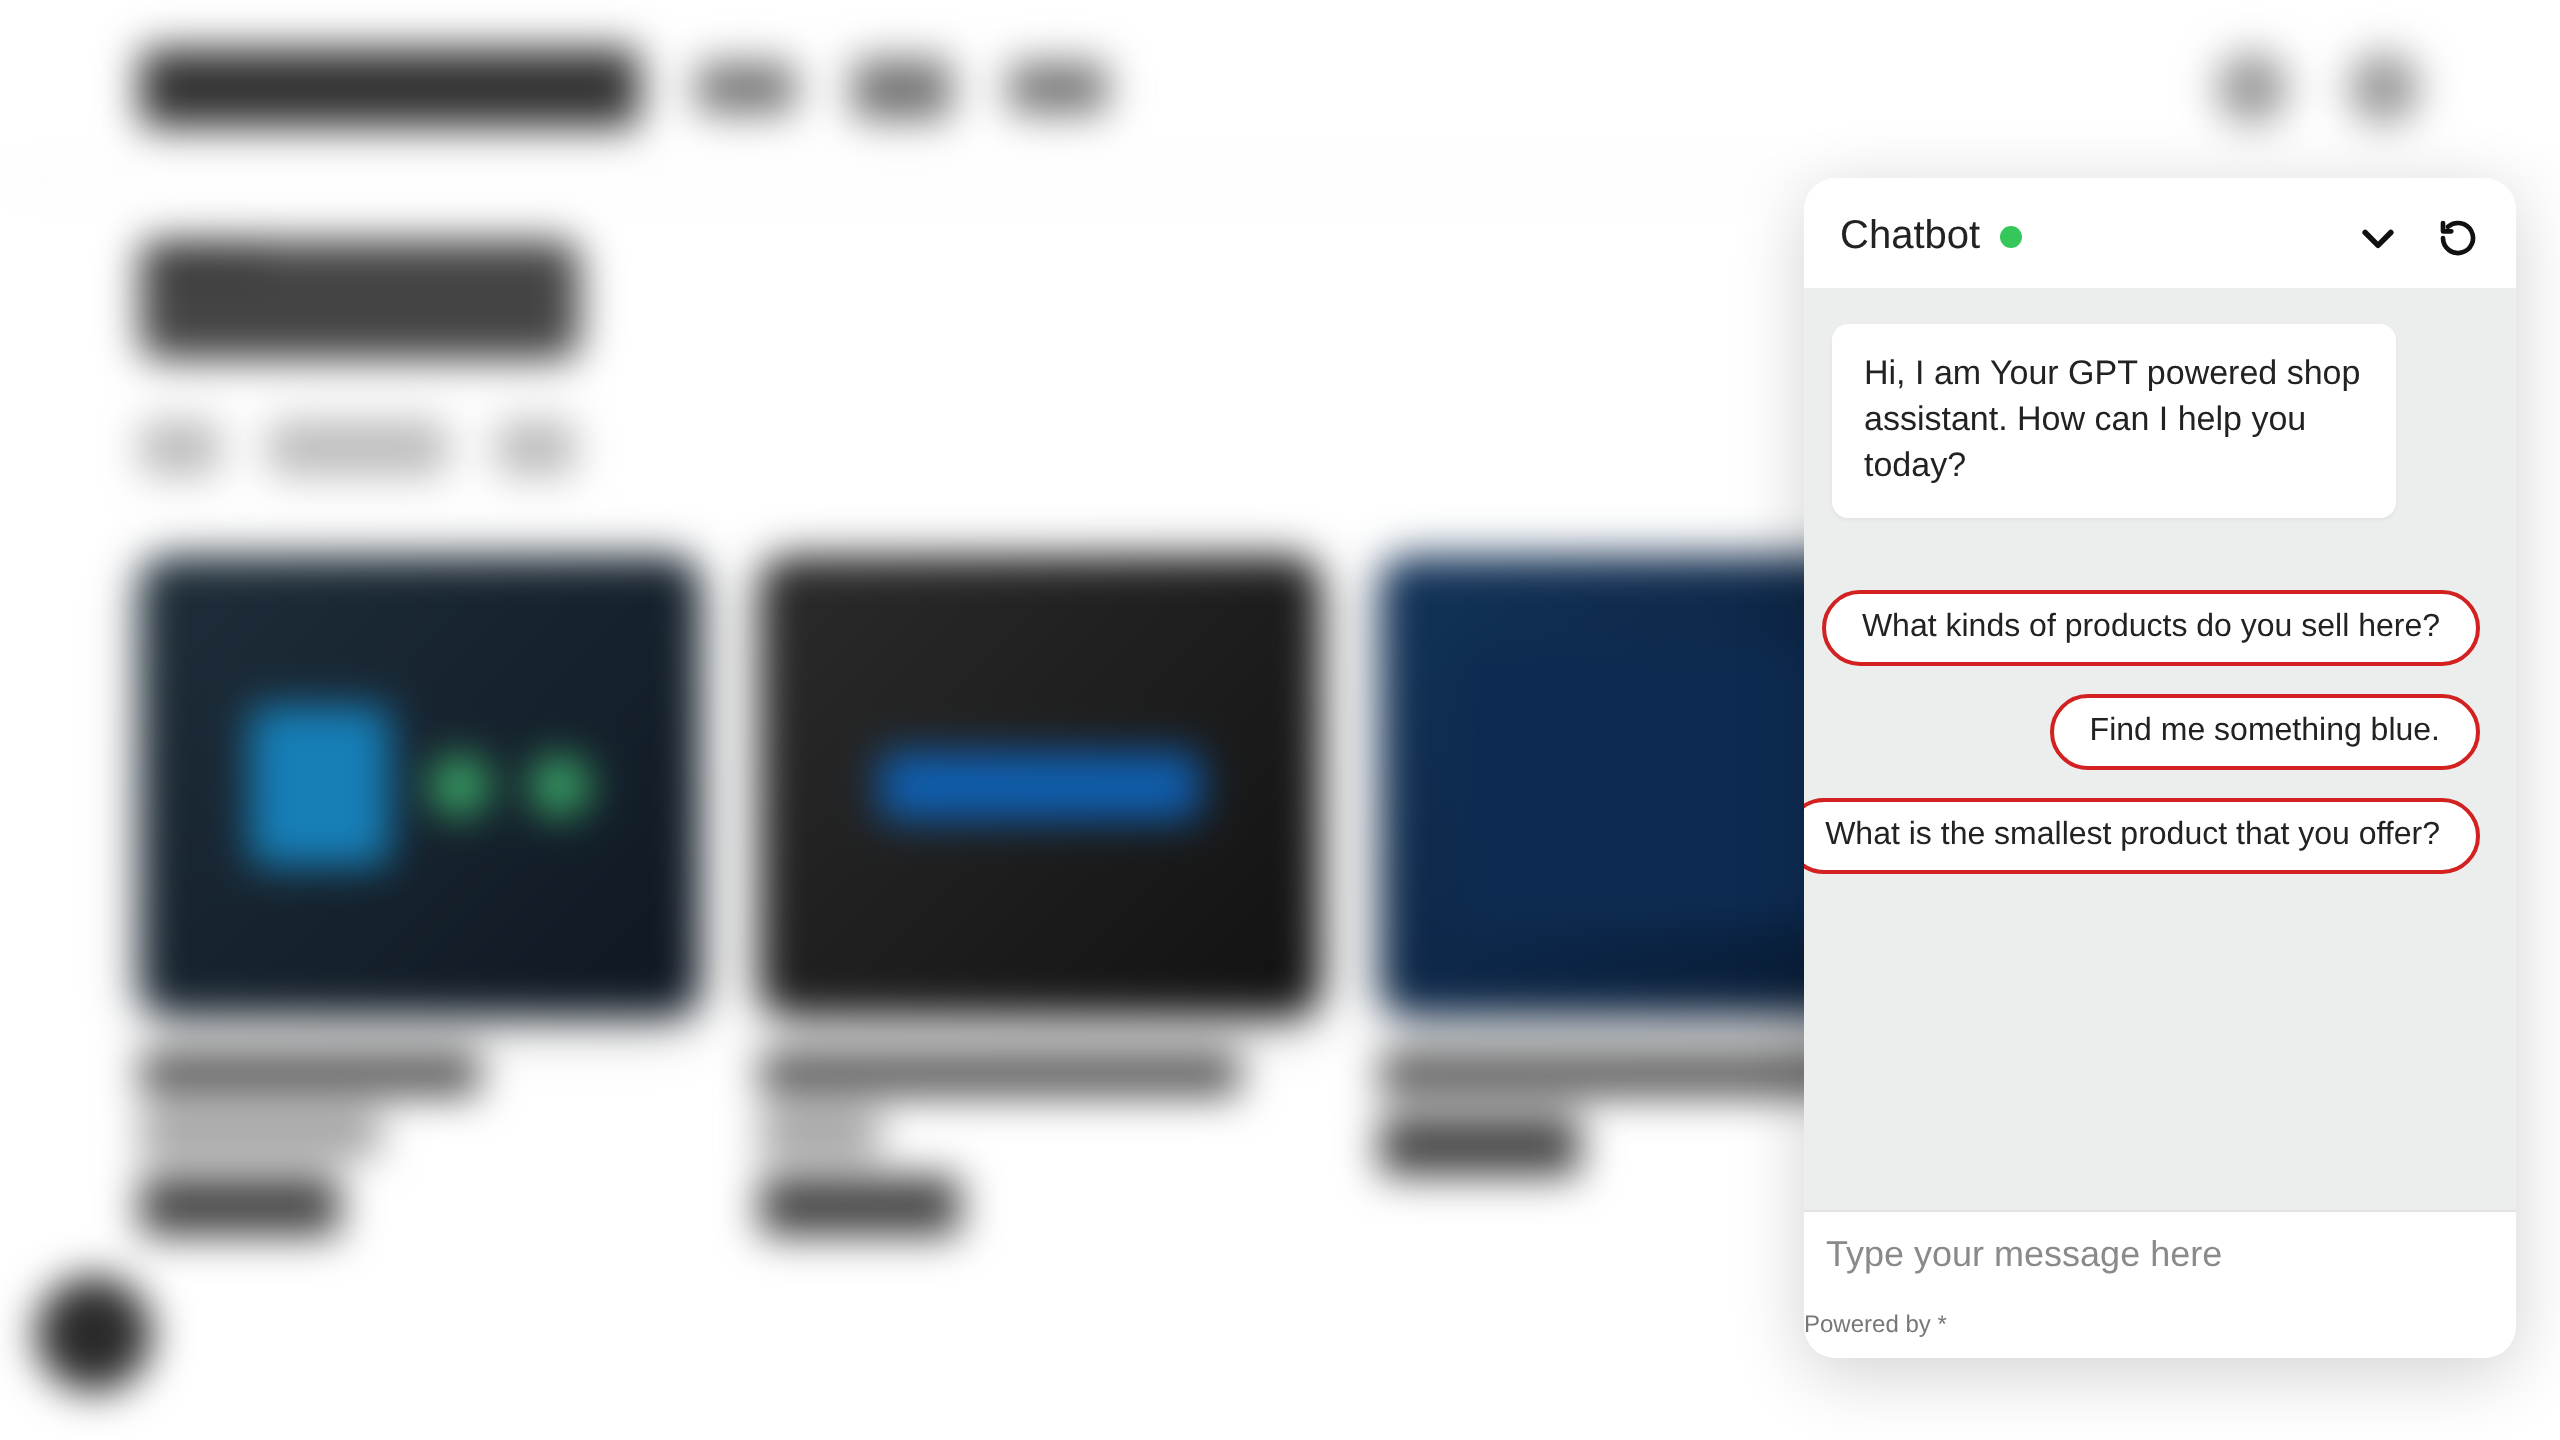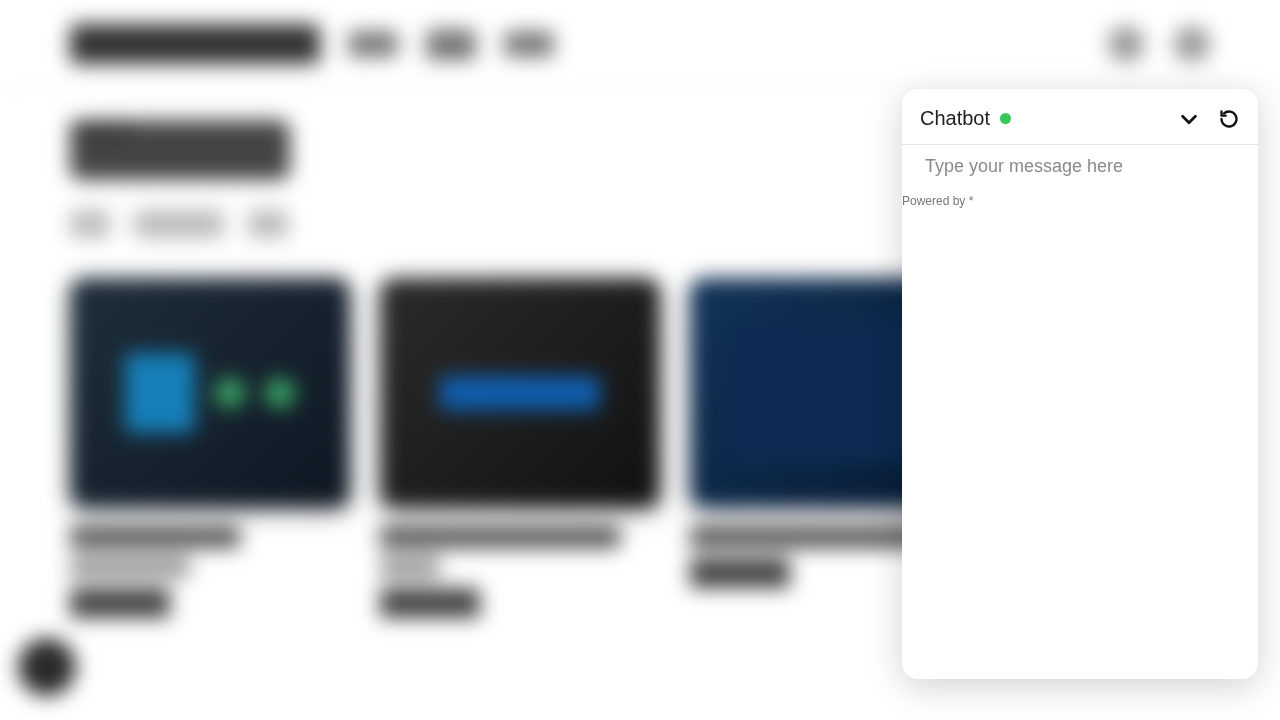--- a/index.html
+++ b/index.html
@@ -36,21 +36,21 @@
   .chat{position:absolute;right:22px;top:89px;width:356px;height:590px;border-radius:16px;background:#fff;box-shadow:0 8px 36px rgba(0,0,0,0.18);display:flex;flex-direction:column;overflow:hidden;}
   .chat-head{display:flex;align-items:center;gap:10px;padding:18px 18px 14px 18px;background:#fff;}
   .chat-title{font-size:20px;font-weight:500;color:#222;}
   .status{width:11px;height:11px;border-radius:50%;background:#35c759;}
   .head-right{margin-left:auto;display:flex;align-items:center;gap:18px;}
   .iconbtn{width:22px;height:22px;display:flex;align-items:center;justify-content:center;cursor:pointer;color:#111;}
   .chat-body{flex:1;overflow:auto;background:#eceded;padding:18px 14px;}
   .bot-msg{background:#fff;border-radius:8px;padding:14px 16px;font-size:17px;line-height:1.35;color:#222;max-width:250px;box-shadow:0 1px 2px rgba(0,0,0,0.05);}
   .sugs{display:flex;flex-direction:column;align-items:flex-end;gap:14px;margin-top:36px;padding-right:4px;}
   .sug{border:2px solid #d32020;color:#222;background:#fff;border-radius:22px;padding:8px 18px;font-size:16px;cursor:pointer;white-space:nowrap;}
-  .chat-input{border-top:1px solid #e3e3e3;background:#fff;padding:10px 21px;}
+  .chat-input{border-top:1px solid #e3e3e3;background:#fff;padding:10px 9px;}
   .chat-input input{width:100%;border:none;outline:none;font-size:18px;color:#333;background:transparent;}
   .chat-input input::placeholder{color:#8a8a8a;}
   .powered{text-align:left;font-size:12px;color:#777;padding:6px 0 10px 0;background:#fff;}
 </style>
 </head>
 <body>
 
 <div class="bg">
   <div class="navbar">
     <div class="logo"></div>
@@ -116,18 +116,26 @@
       </span>
       <span class="iconbtn">
         <svg width="20" height="20" viewBox="0 0 24 24" fill="none" stroke="currentColor" stroke-width="2.8" stroke-linecap="round" stroke-linejoin="round">
             <path d="M3 12a9 9 0 1 0 3-6.7"></path>
             <polyline points="3 3 3 8 8 8"></polyline>
           </svg>
       </span>
     </div>
   </div>
 
+  <div class="chat-body">
+    <div class="bot-msg">Hi, I am Your GPT powered shop assistant. How can I help you today?</div>
+    <div class="sugs">
+      <div class="sug">What kinds of products do you sell here?</div>
+      <div class="sug">Find me something blue.</div>
+      <div class="sug">What is the smallest product that you offer?</div>
+    </div>
+  </div>
 
   <div class="chat-input">
     <input type="text" placeholder="Type your message here" style="">
   </div>
   <div class="powered">Powered by *</div>
 </div>
 
 </body></html>

